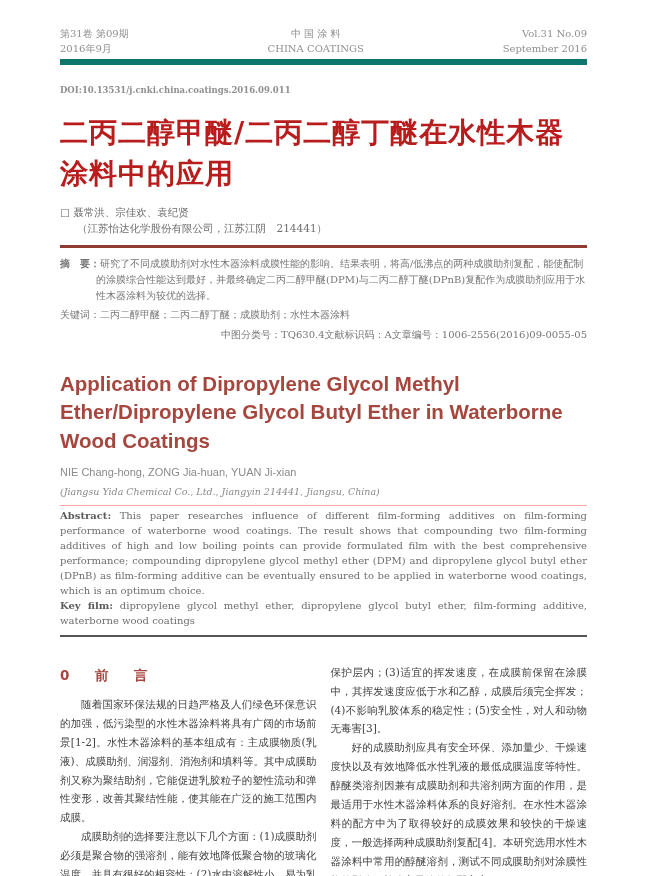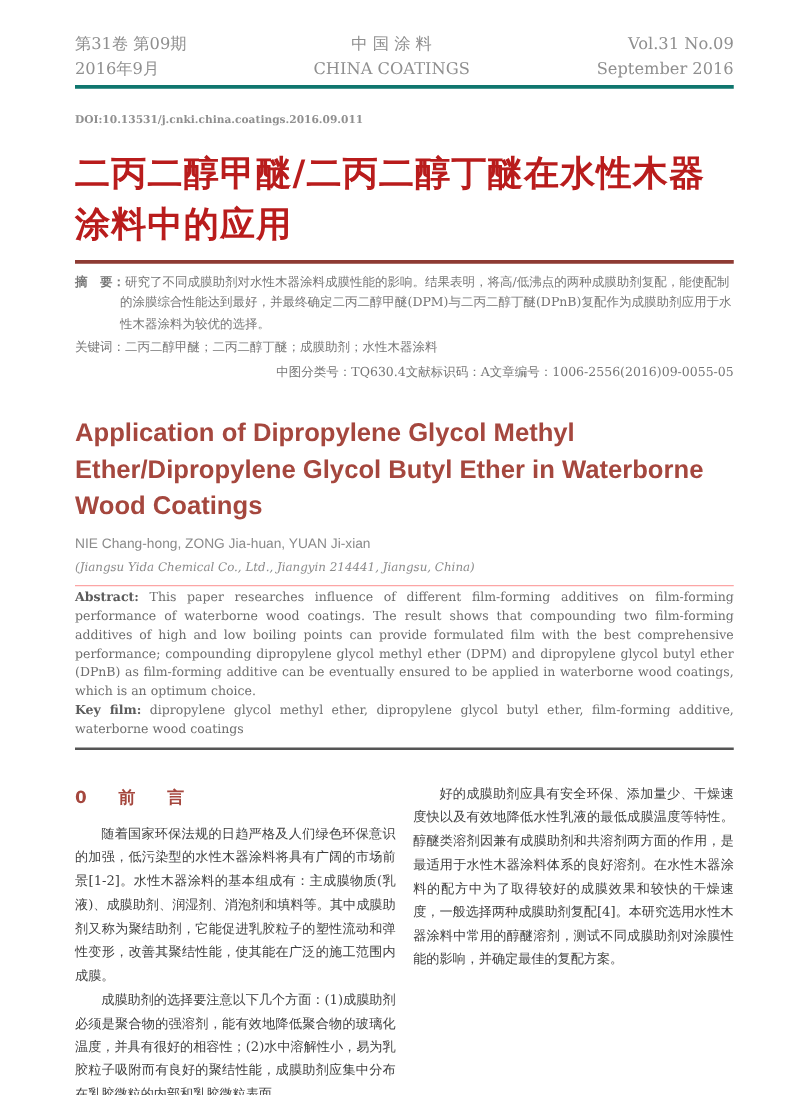--- a/index.html
+++ b/index.html
@@ -2,22 +2,22 @@
 <html><head>
 <meta charset="utf-8">
 <style>
   html,body{margin:0;padding:0;background:#fff;}
   body{width:645px;height:876px;overflow:hidden;
        font-family:"DejaVu Serif","Liberation Serif",serif;color:#4a4a4a;}
   .page{box-sizing:border-box;width:645px;height:876px;padding:26px 58px 18px 60px;
         display:flex;flex-direction:column;background:#fff;}
   
   .hdr{display:flex;justify-content:space-between;align-items:flex-end;
-       font-size:13px;line-height:1.5;color:#8f8f8f;
-       border-bottom:3px solid #0f766e;padding-bottom:3px;}
+       font-size:10px;line-height:1.5;color:#8f8f8f;
+       border-bottom:6px solid #0f766e;padding-bottom:3px;}
   .hdr .c{text-align:center;}
   .hdr .r{text-align:right;}
   .doi{font-size:8.5px;color:#8f8f8f;margin-top:20px;font-weight:bold;}
   
   .title-cn{font-family:"DejaVu Sans","Liberation Sans",sans-serif;
             font-weight:bold;color:#b91c1c;font-size:28px;line-height:1.45;
             letter-spacing:1px;margin-top:18px;}
   .byline{margin-top:10px;font-size:10.5px;color:#6e6e6e;line-height:1.55;}
   .byline .affil{padding-left:17px;}
   .rule-red{border:none;border-top:3px solid #8e3b33;margin:8px 0 8px 0;}
@@ -64,20 +64,27 @@
     </div>
     <div class="r">
       <div>Vol.31  No.09</div>
       <div>September 2016</div>
     </div>
   </div>
   <div class="doi">DOI:10.13531/j.cnki.china.coatings.2016.09.011</div>
 
   <div class="title-cn">二丙二醇甲醚/二丙二醇丁醚在水性木器涂料中的应用</div>
 
+  <div class="byline">
+    <div>
+      <span>□</span>
+      <span>聂常洪、宗佳欢、袁纪贤</span>
+    </div>
+    <div class="affil">（江苏怡达化学股份有限公司，江苏江阴　214441）</div>
+  </div>
 
   <hr class="rule-red">
 
   <div class="abs-cn">
     <p class="hang"><b>摘　要：</b><span>研究了不同成膜助剂对水性木器涂料成膜性能的影响。结果表明，将高/低沸点的两种成膜助剂复配，能使配制的涂膜综合性能达到最好，并最终确定二丙二醇甲醚(DPM)与二丙二醇丁醚(DPnB)复配作为成膜助剂应用于水性木器涂料为较优的选择。</span></p>
     <p class="kw"><span>关键词：</span><span>二丙二醇甲醚；二丙二醇丁醚；成膜助剂；水性木器涂料</span></p>
     <div class="meta-row">
       <span><span>中图分类号：</span><span>TQ630.4</span></span>
       <span><span>文献标识码：</span><span>A</span></span>
       <span><span>文章编号：</span><span>1006-2556(2016)09-0055-05</span></span>
@@ -94,17 +101,18 @@
   </div>
   <hr class="rule-dark">
 
   <div class="columns">
     <div class="col">
       <h2 class="sec-h">0　前　言</h2>
       <p class="ind">随着国家环保法规的日趋严格及人们绿色环保意识的加强，低污染型的水性木器涂料将具有广阔的市场前景[1-2]。水性木器涂料的基本组成有：主成膜物质(乳液)、成膜助剂、润湿剂、消泡剂和填料等。其中成膜助剂又称为聚结助剂，它能促进乳胶粒子的塑性流动和弹性变形，改善其聚结性能，使其能在广泛的施工范围内成膜。</p>
       <p class="ind">成膜助剂的选择要注意以下几个方面：(1)成膜助剂必须是聚合物的强溶剂，能有效地降低聚合物的玻璃化温度，并具有很好的相容性；(2)水中溶解性小，易为乳胶粒子吸附而有良好的聚结性能，成膜助剂应集中分布在乳胶微粒的内部和乳胶微粒表面</p>
     </div>
     <div class="col">
+      <p>保护层内；(3)适宜的挥发速度，在成膜前保留在涂膜中，其挥发速度应低于水和乙醇，成膜后须完全挥发；(4)不影响乳胶体系的稳定性；(5)安全性，对人和动物无毒害[3]。</p>
       <p class="ind">好的成膜助剂应具有安全环保、添加量少、干燥速度快以及有效地降低水性乳液的最低成膜温度等特性。醇醚类溶剂因兼有成膜助剂和共溶剂两方面的作用，是最适用于水性木器涂料体系的良好溶剂。在水性木器涂料的配方中为了取得较好的成膜效果和较快的干燥速度，一般选择两种成膜助剂复配[4]。本研究选用水性木器涂料中常用的醇醚溶剂，测试不同成膜助剂对涂膜性能的影响，并确定最佳的复配方案。</p>
     </div>
   </div>
 
 </div>
 
 </body></html>

